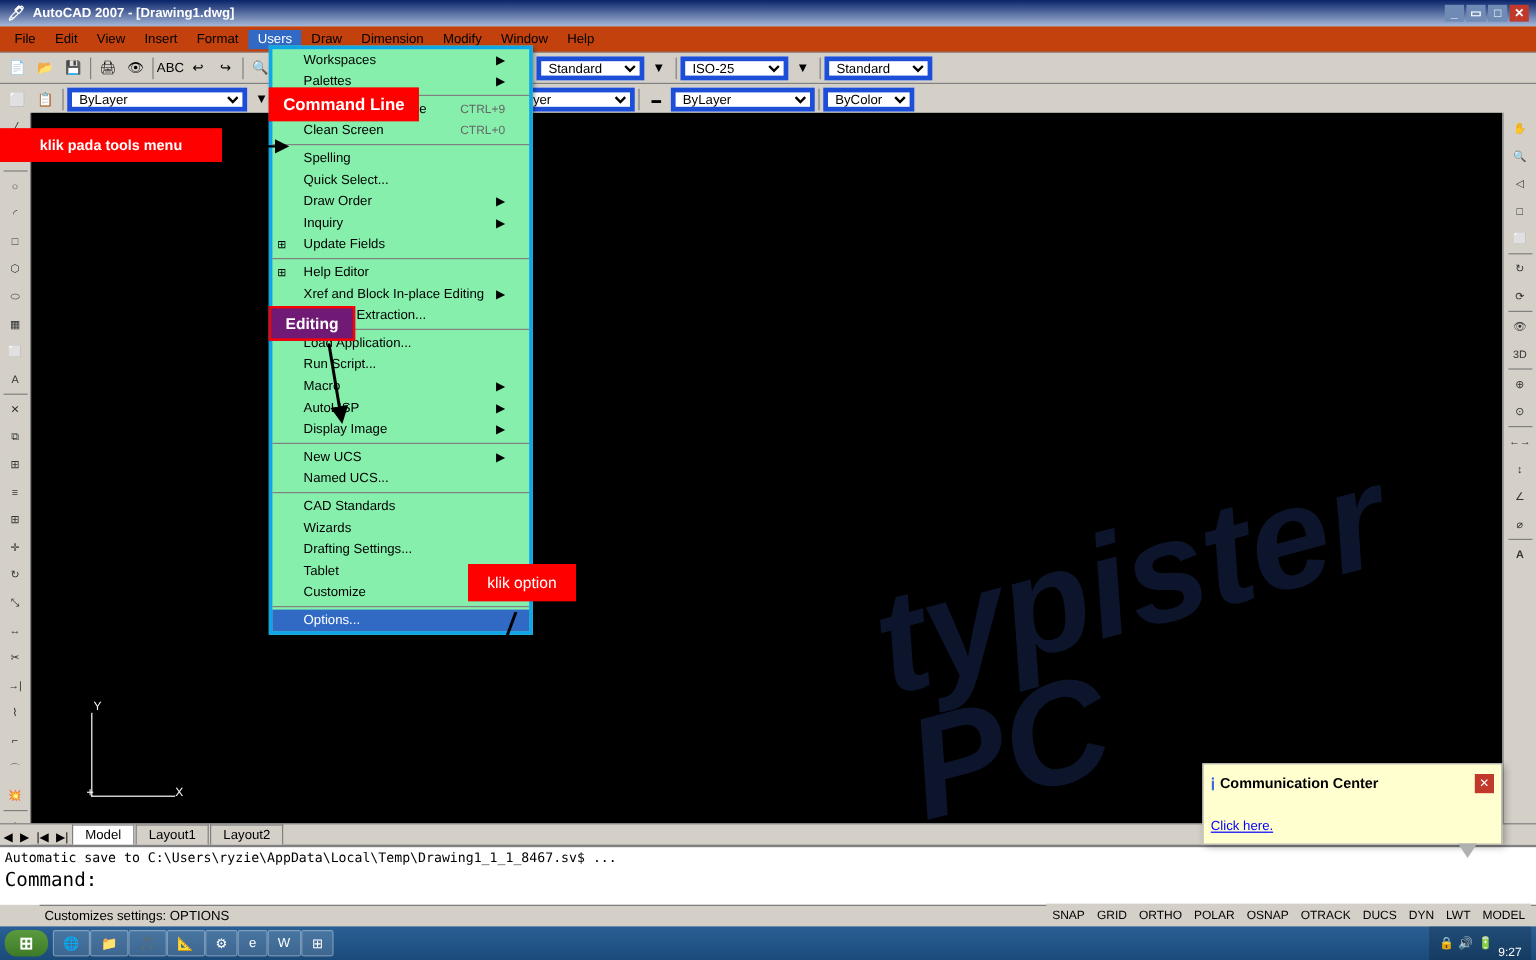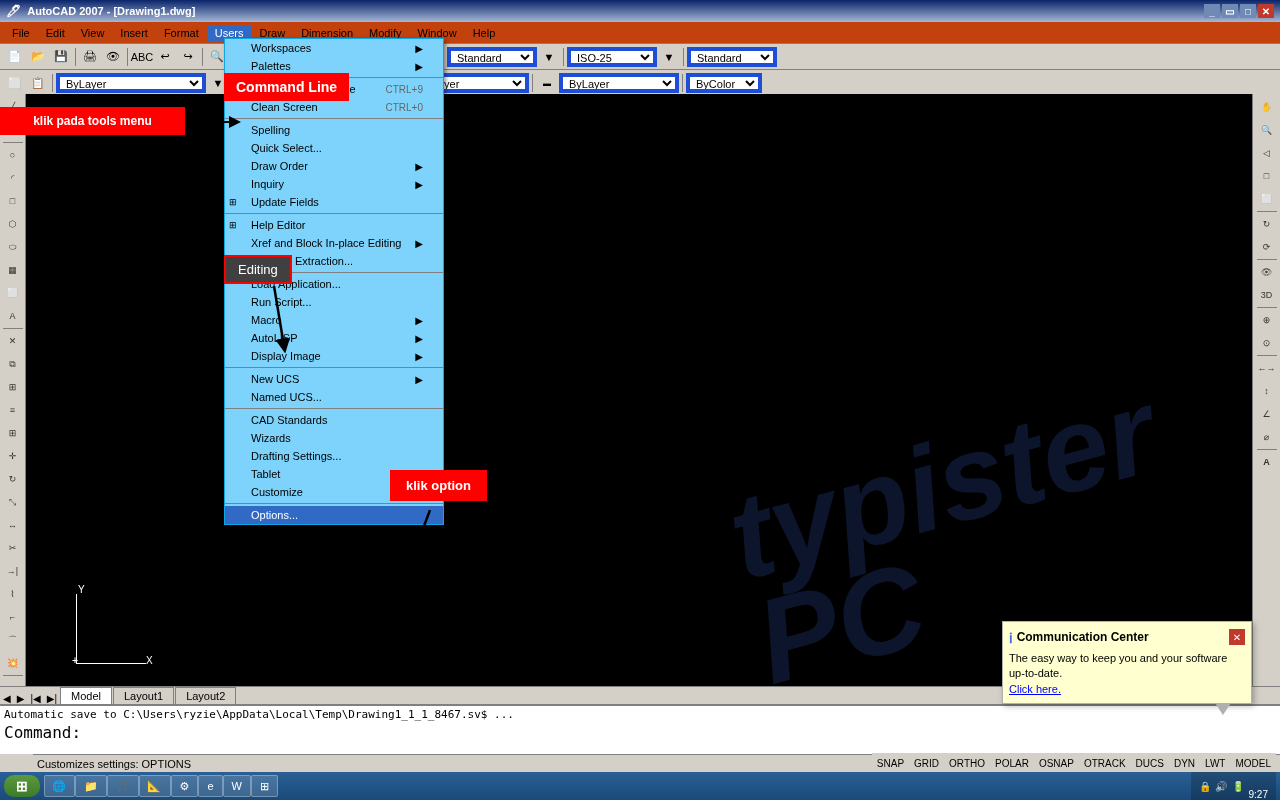--- a/index.html
+++ b/index.html
@@ -175,22 +175,22 @@
       padding: 0 4px;
       font-size: 11px;
       margin-left: 33px;
     }
 
     
     #tools-dropdown {
       position: absolute;
       left: 224px; top: 38px;
       width: 220px;
-      background: #7dd3fc;
-      border: 1px solid #0ea5e9;
+      background: #86efac;
+      border: 3px solid #0ea5e9;
       box-shadow: 2px 2px 4px rgba(0,0,0,0.4);
       z-index: 100;
     }
     .dd-item {
       padding: 3px 20px 3px 26px;
       cursor: pointer;
       display: flex; align-items: center; justify-content: space-between;
       font-size: 11px;
       white-space: nowrap;
     }
@@ -199,21 +199,21 @@
     .dd-item .shortcut { color: #666; font-size: 10px; }
     .dd-item .arrow { font-size: 10px; }
 
     
     #klik-option-box {
       position: absolute;
       left: 390px; top: 470px;
       border: 2px solid red;
       background: red;
       color: white;
-      font-weight: bold;
+      font-weight: normal;
       font-size: 13px;
       padding: 6px 14px;
       z-index: 200;
     }
 
     
     #comm-center {
       position: absolute;
       right: 28px; bottom: 68px;
       width: 250px;
@@ -269,21 +269,21 @@
       margin-right: 4px;
     }
 
     
     #editing-box {
       position: absolute;
       left: 224px; top: 255px;
       z-index: 200;
     }
     .ann-red {
-      background: #404040; color: white; font-weight: normal;
+      background: #701a75; color: white; font-weight: bold;
       padding: 5px 12px; font-size: 13px;
       border: 2px solid red;
     }
 
     
     .arrow-svg {
       position: absolute;
       z-index: 199;
       pointer-events: none;
     }
@@ -666,21 +666,21 @@
 
   <div id="comm-center">
     <div id="comm-center-header">
       <div class="title">
         <span style="color:#4169e1; font-size:14px;">ℹ</span>
         <span>Communication Center</span>
       </div>
       <div id="comm-center-close">✕</div>
     </div>
     <div class="body">
-      <span>The easy way to keep you and your software up-to-date.</span><br>
+      <br>
       <span class="click-here">Click here.</span>
     </div>
 
     <div style="position:absolute; bottom:-12px; right:20px; width:0; height:0; border-left:8px solid transparent; border-right:8px solid transparent; border-top:12px solid #b0b0b0;"></div>
   </div>
 
 </div>
 
 <div id="taskbar">
   <div class="start-btn">

